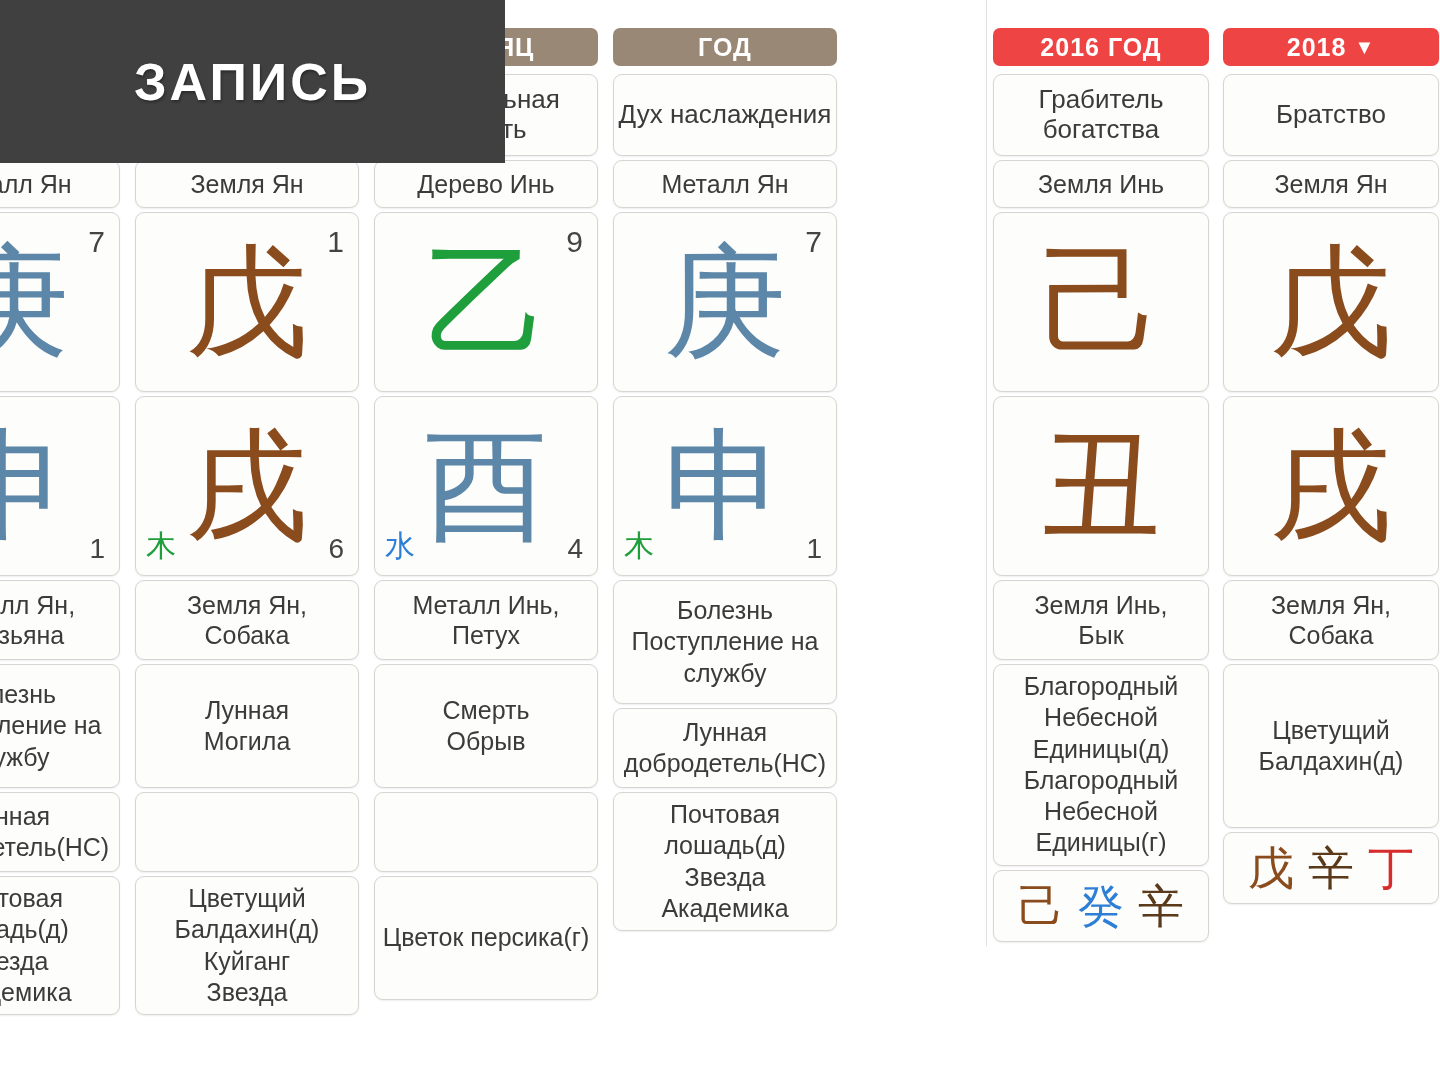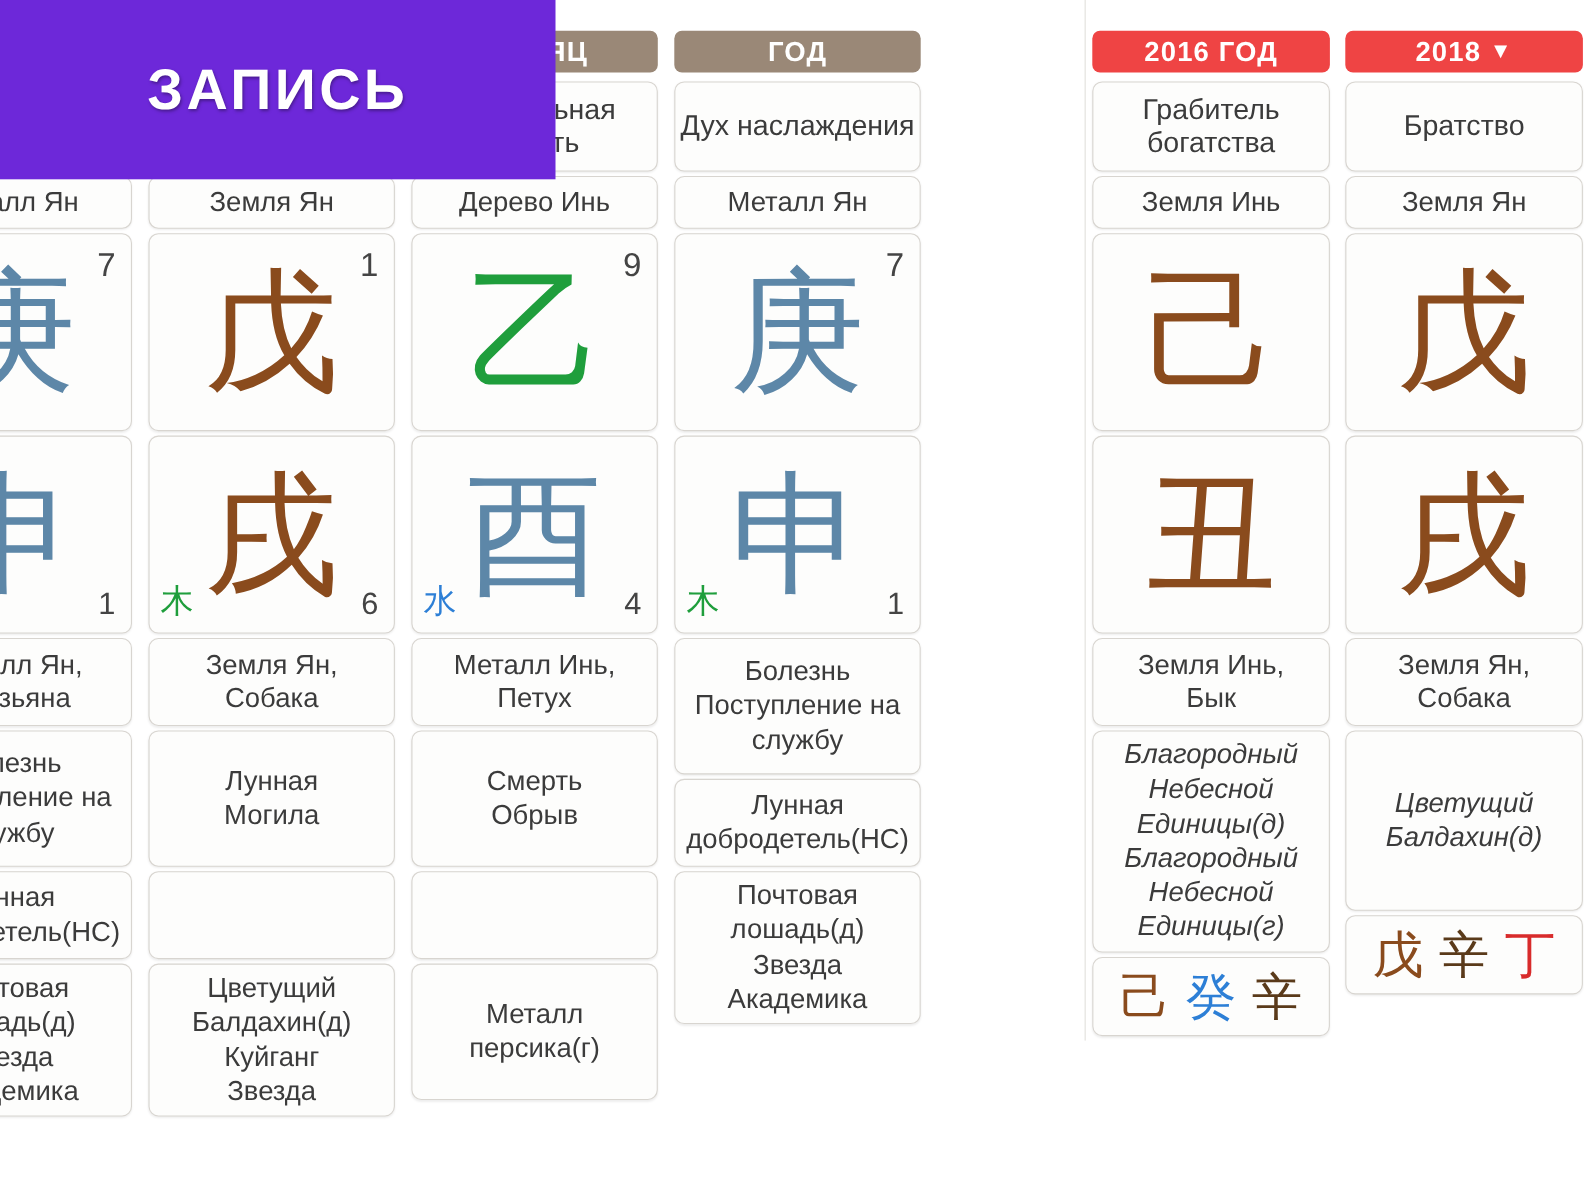--- a/index.html
+++ b/index.html
@@ -8,21 +8,21 @@
     background:#ffffff;
     font-family:"Liberation Sans", sans-serif;
     overflow:hidden;
     position:relative;
   }
   .app{position:relative;width:1440px;height:1080px;}
 
   
   .record-banner{
     position:absolute;left:0;top:0;width:505px;height:163px;
-    background:#6d28d9;
+    background:#404040;
     display:flex;align-items:center;justify-content:center;
     z-index:40;
   }
   .record-banner span{
     color:#ffffff;font-size:52px;font-weight:bold;letter-spacing:3px;
     text-shadow:1px 2px 3px rgba(0,0,0,.35);
   }
 
   
   .pillars{
@@ -66,21 +66,21 @@
 
   
   .luck{
     position:absolute;left:986px;top:0;width:460px;
     background:#ffffff;border-left:1px solid #e2e0dc;
   }
   .luck .col{width:232px;margin-right:2px;}
   .luck .hdr{background:#ef4444;}
   .luck .cell.tenGod{height:76px;}
   .luck .cell.glyph{height:178px;}
-  .luck .cell.stars{min-height:150px;font-style:italic;}
+  .luck .cell.stars{min-height:150px;}
   .cell.hidden-stems{
     height:70px;flex-direction:row;gap:14px;font-size:46px;
     font-family:"DejaVu Sans", sans-serif;align-items:center;justify-content:center;
   }
   .hs{line-height:1;}
   .hs.brown{color:#8a4b1d;}
   .hs.blue{color:#2d7fd6;}
   .hs.red{color:#d82b2b;}
   .hs.dark{color:#5a3a1a;}
 
@@ -150,21 +150,21 @@
         <div class="cell glyph">
           <span class="han blue">酉</span>
           <span class="num-br">4</span>
           <span class="hidden-el blue">水</span>
         </div>
         <div class="cell branchinfo" style="white-space:pre-line">Металл Инь,
 Петух</div>
         <div class="cell stars" style="white-space:pre-line">Смерть
 Обрыв</div>
         <div class="cell small empty" style="white-space:pre-line"></div>
-        <div class="cell stars" style="white-space:pre-line">Металл персика(г)</div>
+        <div class="cell stars" style="white-space:pre-line">Цветок персика(г)</div>
       </div>
 
       <div class="col">
         <div class="hdr">ГОД</div>
         <div class="cell tenGod">Дух наслаждения</div>
         <div class="cell element">Металл Ян</div>
         <div class="cell glyph">
           <span class="han blue">庚</span>
           <span class="num-tr">7</span>
         </div>

